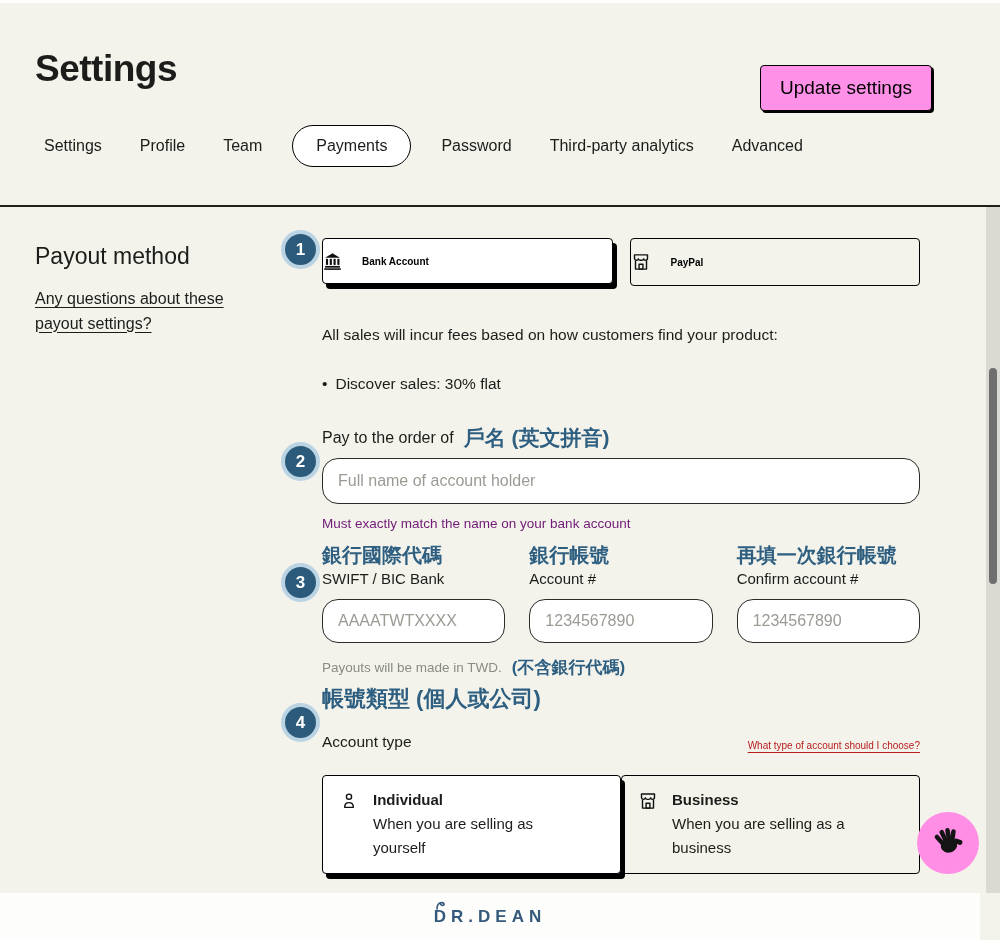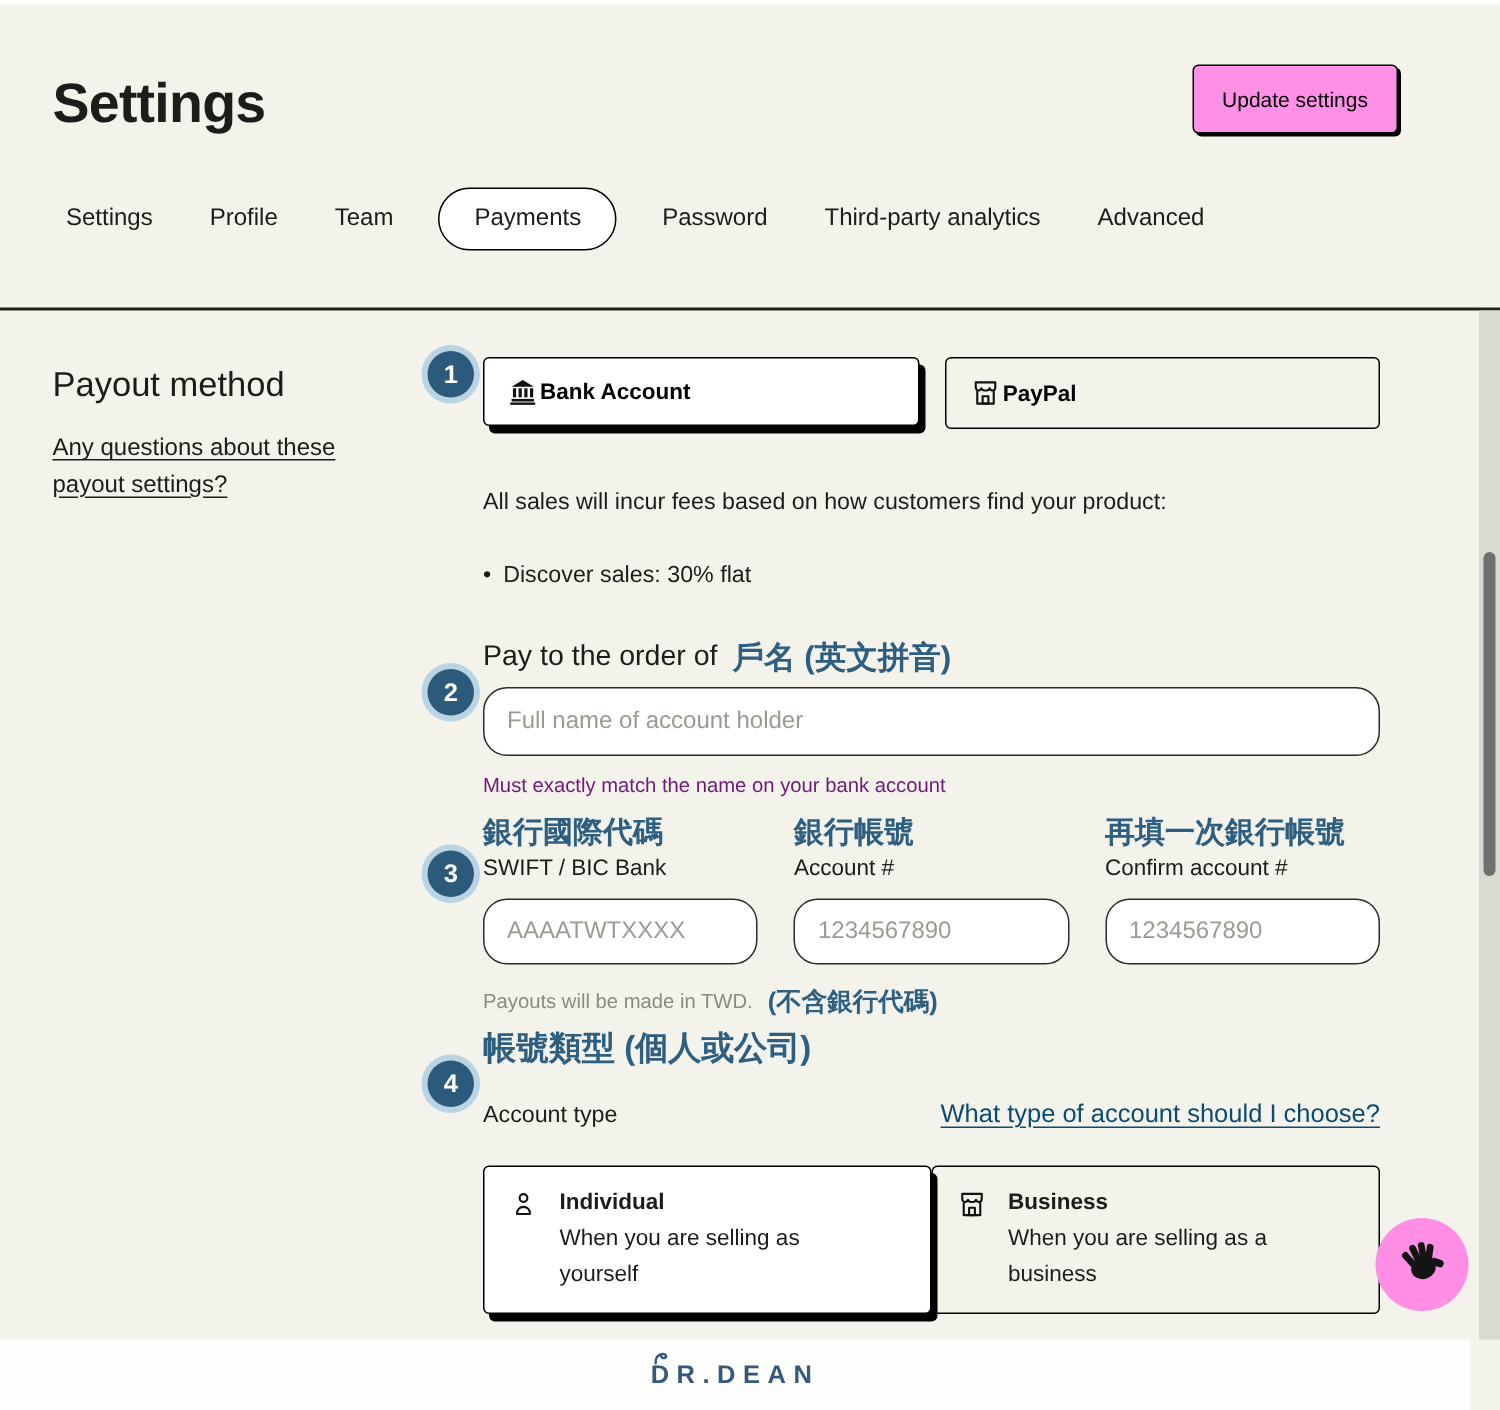--- a/index.html
+++ b/index.html
@@ -6,23 +6,23 @@
   html,body { width:1000px; height:940px; }
   body {
     font-family:"Liberation Sans","DejaVu Sans",sans-serif;
     background:#f3f3ec; color:#1c1c1a; position:relative; overflow:hidden;
   }
   .topline { position:absolute; top:0; left:0; width:100%; height:3px; background:#fdfdfb; }
 
   
   .page-title { position:absolute; left:35px; top:48px; font-size:37px; font-weight:600; letter-spacing:-0.5px; }
   .update-btn {
-    position:absolute; right:68px; top:43px; height:46px; padding:0 19px;
+    position:absolute; right:68px; top:65px; height:46px; padding:0 19px;
     background:#ff90e8; border:1px solid #000; border-radius:4px;
-    box-shadow:2px 2px 0 #000; font-size:14px; color:#000; cursor:pointer;
+    box-shadow:2px 2px 0 #000; font-size:19px; color:#000; cursor:pointer;
     font-family:inherit; display:flex; align-items:center;
   }
   .tabs { position:absolute; left:44px; top:136px; display:flex; align-items:center; gap:38px; font-size:16px; }
   .tab { cursor:pointer; white-space:nowrap; }
   .tab.active {
     background:#fff; border:1.5px solid #000; border-radius:999px;
     padding:11px 23px; margin:-11px -8px;
   }
   .divider { position:absolute; top:205px; left:0; width:1000px; border-top:2px solid #201f1c; }
 
@@ -44,34 +44,34 @@
   .badge2 { left:285px; top:446px; }
   .badge3 { left:285px; top:567px; }
   .badge4 { left:285px; top:707px; }
 
   
   .main { position:absolute; left:322px; top:238px; width:598px; }
   .blue { color:#2e5f80; font-weight:bold; }
 
   .method-row { display:flex; gap:17px; height:52px; }
   .method-btn {
-    flex:1; height:48px; display:flex; align-items:center; gap:2px; padding:0 16px;
-    border-radius:4px; font-size:15px; font-weight:bold; cursor:pointer;
+    flex:1; height:48px; display:flex; align-items:center; gap:20px; padding:0 0;
+    border-radius:4px; font-size:10px; font-weight:bold; cursor:pointer;
     font-family:inherit; background:transparent; border:1px solid #000; color:#000; text-align:left;
   }
   .method-btn.selected { background:#fff; border:1.5px solid #000; box-shadow:4px 5px 0 #000; height:46px; }
   .method-btn .icon { display:flex; }
 
   .fees-intro { margin-top:36px; font-size:15.5px; }
   .fee-list { margin-top:28px; }
   .fee-item { font-size:15.5px; line-height:24px; display:flex; }
   .fee-item::before { content:"•"; margin-right:8px; }
 
   .pay-order-row { margin-top:28px; display:flex; align-items:center; gap:10px; height:28px; }
-  .pay-order-label { font-size:19px; }
+  .pay-order-label { font-size:16px; }
   .cjk-inline { font-size:21px; }
 
   .text-input {
     display:block; width:100%; height:46px; background:#fff; border:1px solid #2b2b28;
     border-radius:16px; padding:0 15px; font-size:16px; color:#1c1c1a; font-family:inherit; outline:none;
   }
   .text-input::placeholder { color:#9b9b94; opacity:1; }
   .full-input { margin-top:6px; }
   .help-text { margin-top:12px; font-size:13.5px; color:#701a75; }
 
@@ -80,21 +80,21 @@
   .cell-label { font-size:15px; margin-top:2px; }
   .cell-input { margin-top:12px; height:44px; }
 
   .note-row { margin-top:13px; display:flex; align-items:center; gap:10px; }
   .note-gray { font-size:13.5px; color:#8b8b85; }
   .note-blue { font-size:17px; }
 
   .acct-cjk { margin-top:6px; font-size:22px; line-height:28px; }
   .acct-row { margin-top:20px; display:flex; justify-content:space-between; align-items:flex-end; }
   .acct-label { font-size:15.5px; }
-  .acct-link { font-size:17px; color:#0c4a6e; text-decoration:underline; text-underline-offset:3px; cursor:pointer;text-align:center; }
+  .acct-link { font-size:10px; color:#b91c1c; text-decoration:underline; text-underline-offset:3px; cursor:pointer;text-align:center; }
 
   .type-row { margin-top:24px; display:flex; }
   .type-card {
     flex:1; border-radius:4px; padding:13px 16px; display:flex; gap:14px; align-items:flex-start;
     border:1px solid #000; background:transparent; cursor:pointer; min-height:93px;
   }
   .type-card.selected { background:#fff; border:1.5px solid #000; box-shadow:4px 5px 0 #000; }
   .type-card .icon { margin-top:2px; display:flex; }
   .type-title { font-size:15px; font-weight:bold; line-height:22px; }
   .type-desc { font-size:15px; line-height:24px; margin-top:1px; max-width:210px; }

